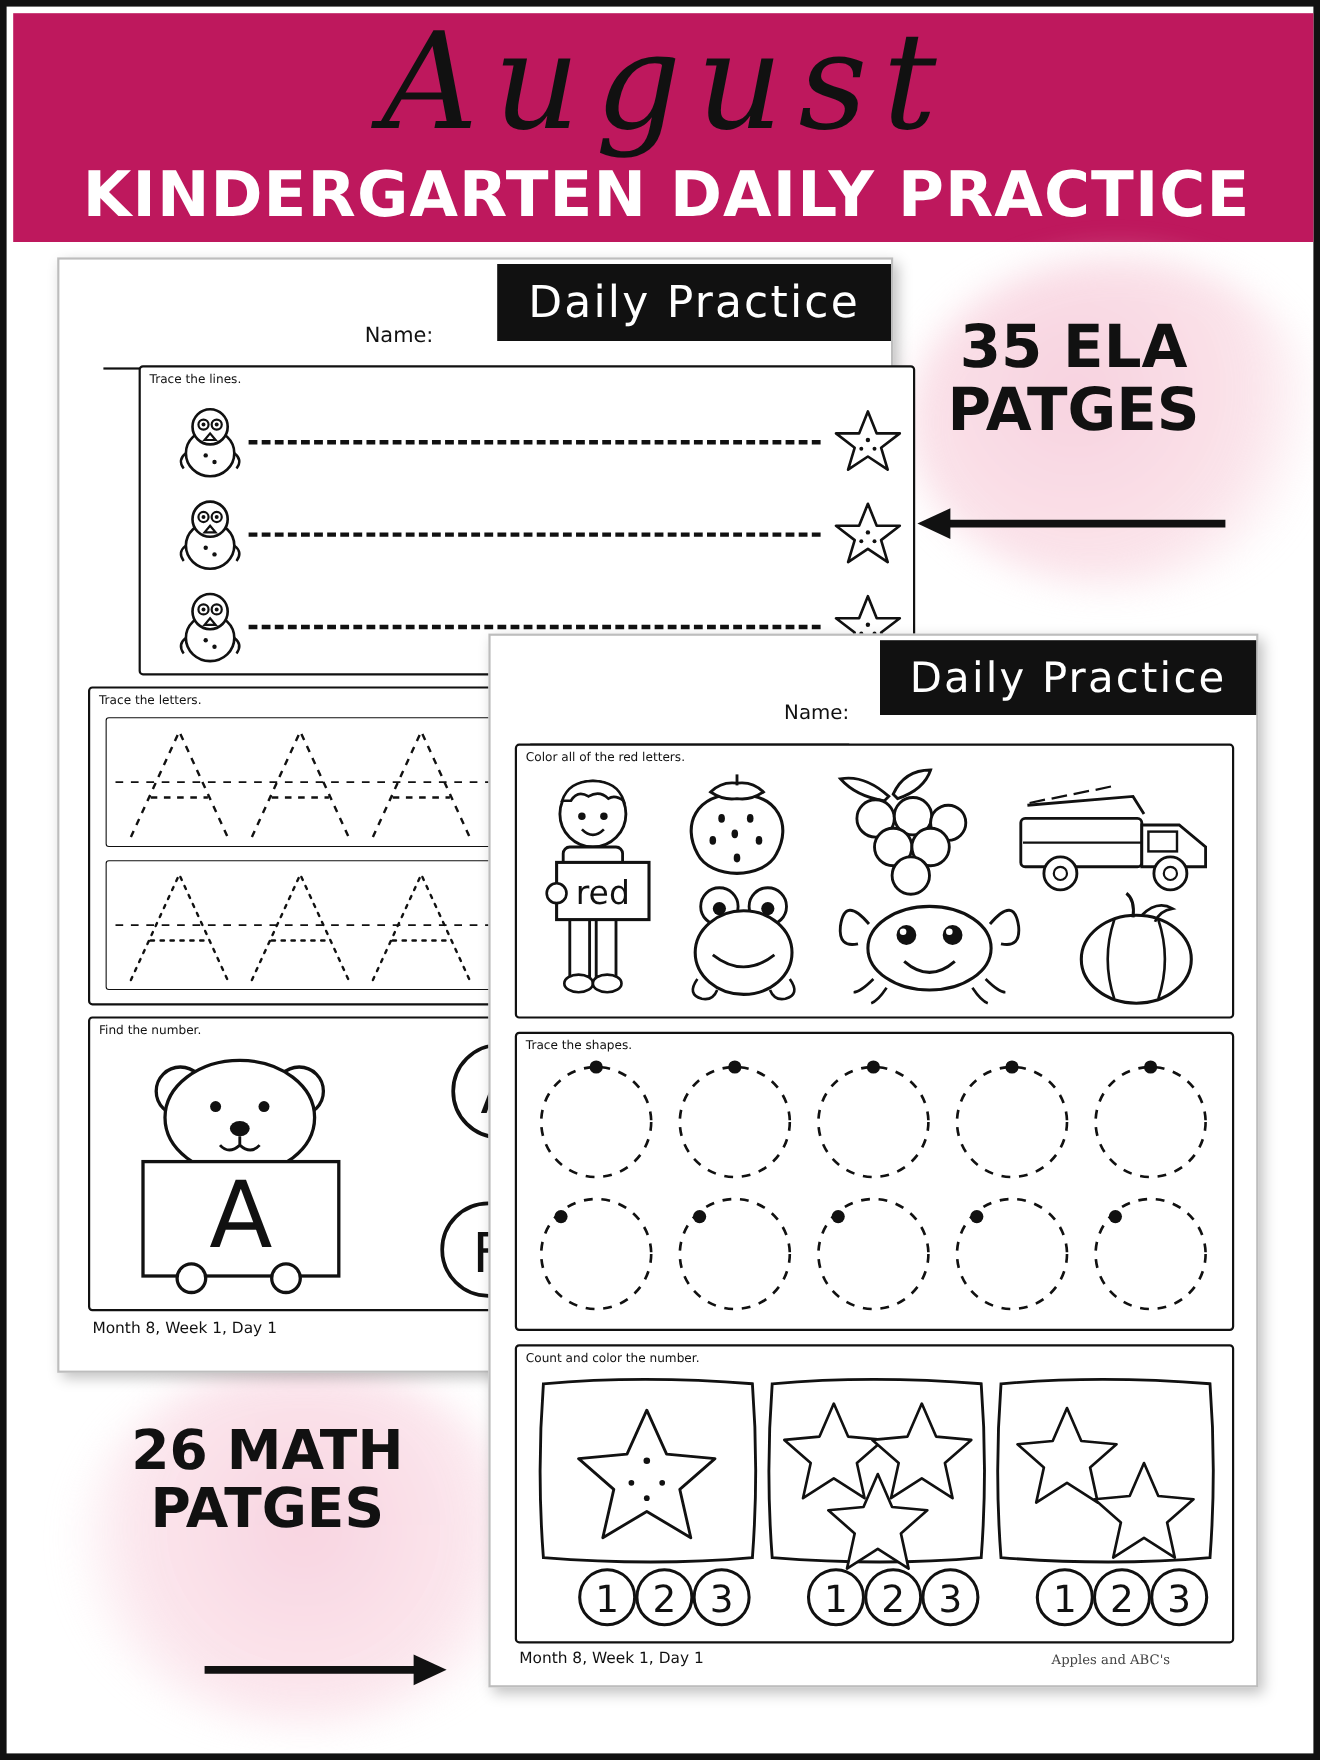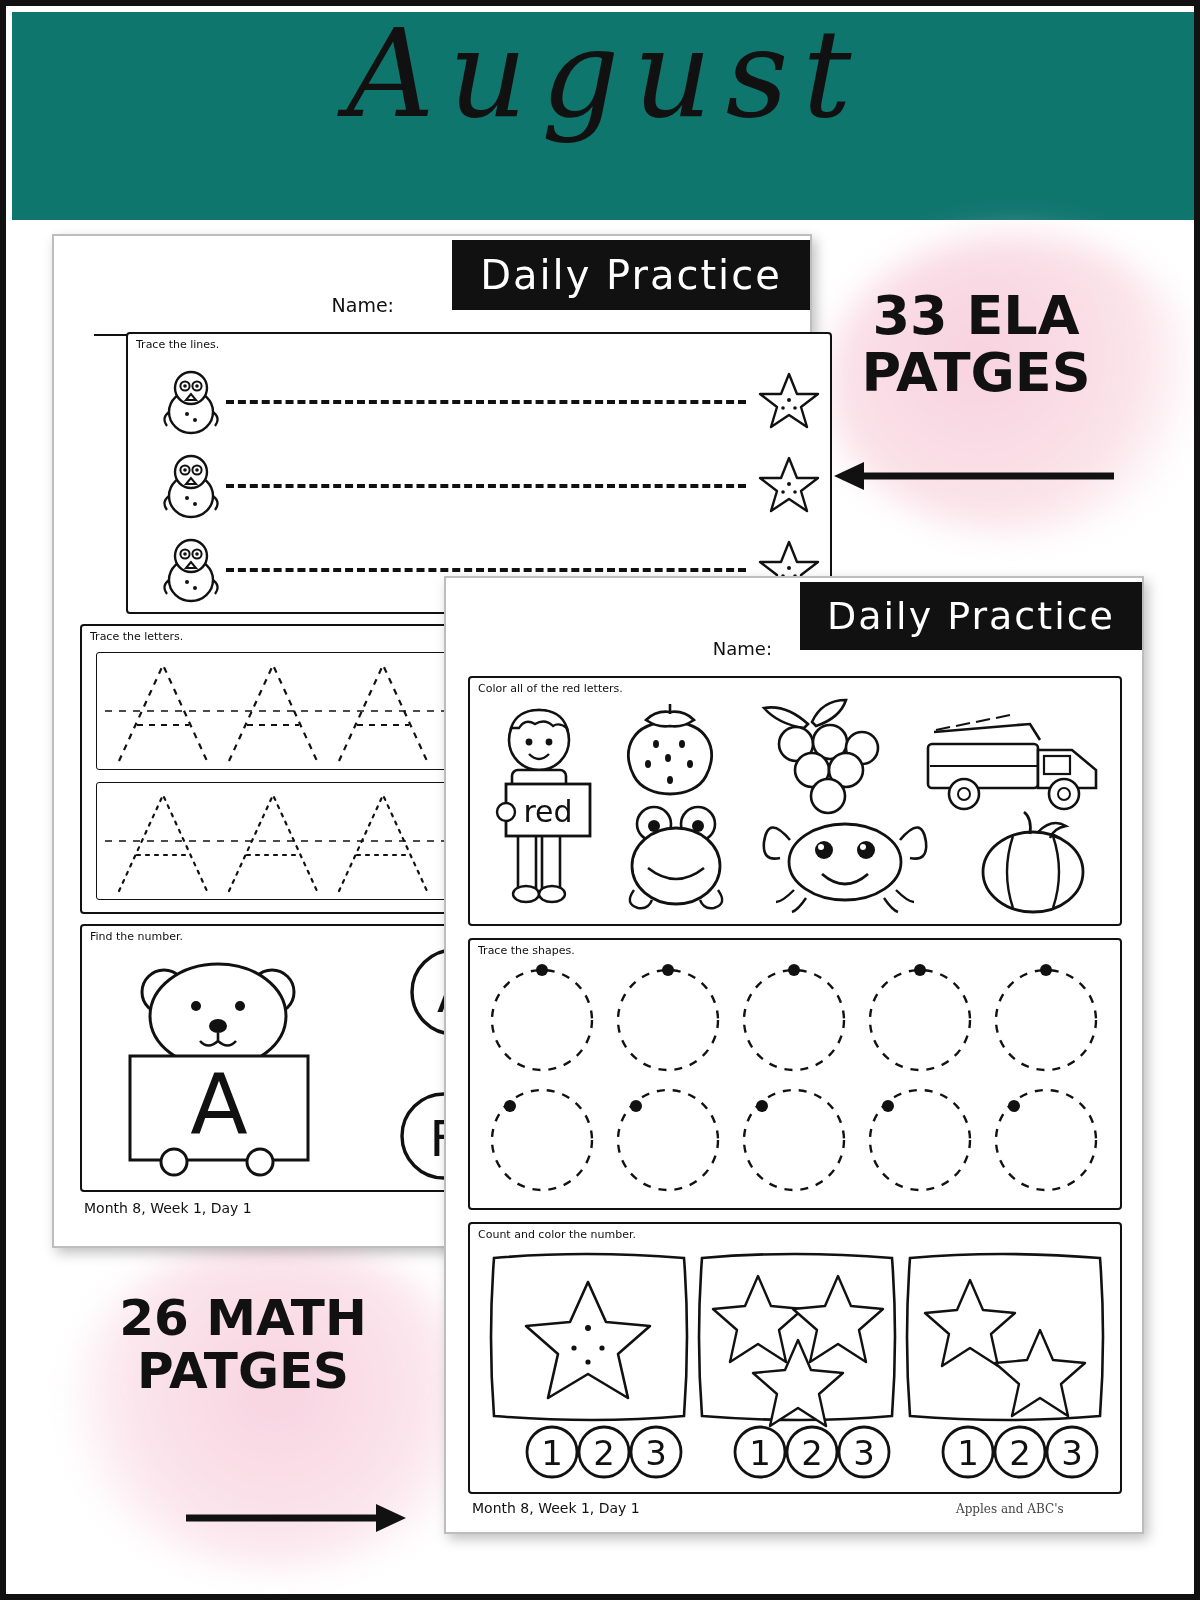--- a/index.html
+++ b/index.html
@@ -14,21 +14,21 @@
     width:1200px;height:1600px;
     box-sizing:border-box;
     border:6px solid #111;
     background:#fff;
     overflow:hidden;
   }
   
   .header{
     position:absolute;left:6px;top:6px;
     width:1188px;height:208px;
-    background:#0f766e;
+    background:#be185d;
     overflow:hidden;
   }
   .header-script{
     position:absolute;left:0;top:-8px;width:100%;
     text-align:center;
     font-family:"DejaVu Serif", serif;
     font-style:italic;
     font-weight:400;
     font-size:122px;
     letter-spacing:14px;
@@ -134,20 +134,21 @@
   .arrow{position:absolute;}
   svg{display:block;}
 </style>
 </head>
 <body>
 
 <div class="page">
 
   <div class="header">
     <div class="header-script">August</div>
+    <div class="header-sub">KINDERGARTEN DAILY PRACTICE</div>
   </div>
 
   <div class="blob blob-tr"></div>
   <div class="blob blob-bl"></div>
 
   <div class="sheet sheet-back">
 
     <div class="dp-banner" style="left:398px;top:4px;width:358px;height:70px;font-size:40px;">Daily Practice</div>
 
     <div class="name-line" style="left:34px;top:58px;font-size:19px;">
@@ -465,21 +466,21 @@
           <circle cx="590" cy="208" r="25" fill="#fff" stroke="#111" stroke-width="2.8"></circle>
           <text x="590" y="221" font-family="DejaVu Sans, sans-serif" font-size="34" text-anchor="middle" fill="#111">3</text>
         </g>
       </svg>
     </div>
 
     <div class="footer-txt" style="left:26px;top:922px;">Month 8, Week  1, Day  1</div>
     <div class="credit" style="left:510px;top:924px;">Apples and ABC's</div>
   </div>
 
-  <div class="callout callout-ela">33 ELA
+  <div class="callout callout-ela">35 ELA
 PATGES</div>
   <svg class="arrow" style="left:824px;top:448px;" width="290" height="44" viewBox="0 0 290 44">
     <line x1="284" y1="22" x2="26" y2="22" stroke="#111" stroke-width="7"></line>
     <path d="M4 22 L34 8 L34 36 Z" fill="#111"></path>
   </svg>
 
   <div class="callout callout-math">26 MATH
 PATGES</div>
   <svg class="arrow" style="left:174px;top:1490px;" width="230" height="44" viewBox="0 0 230 44">
     <line x1="6" y1="22" x2="200" y2="22" stroke="#111" stroke-width="7"></line>

